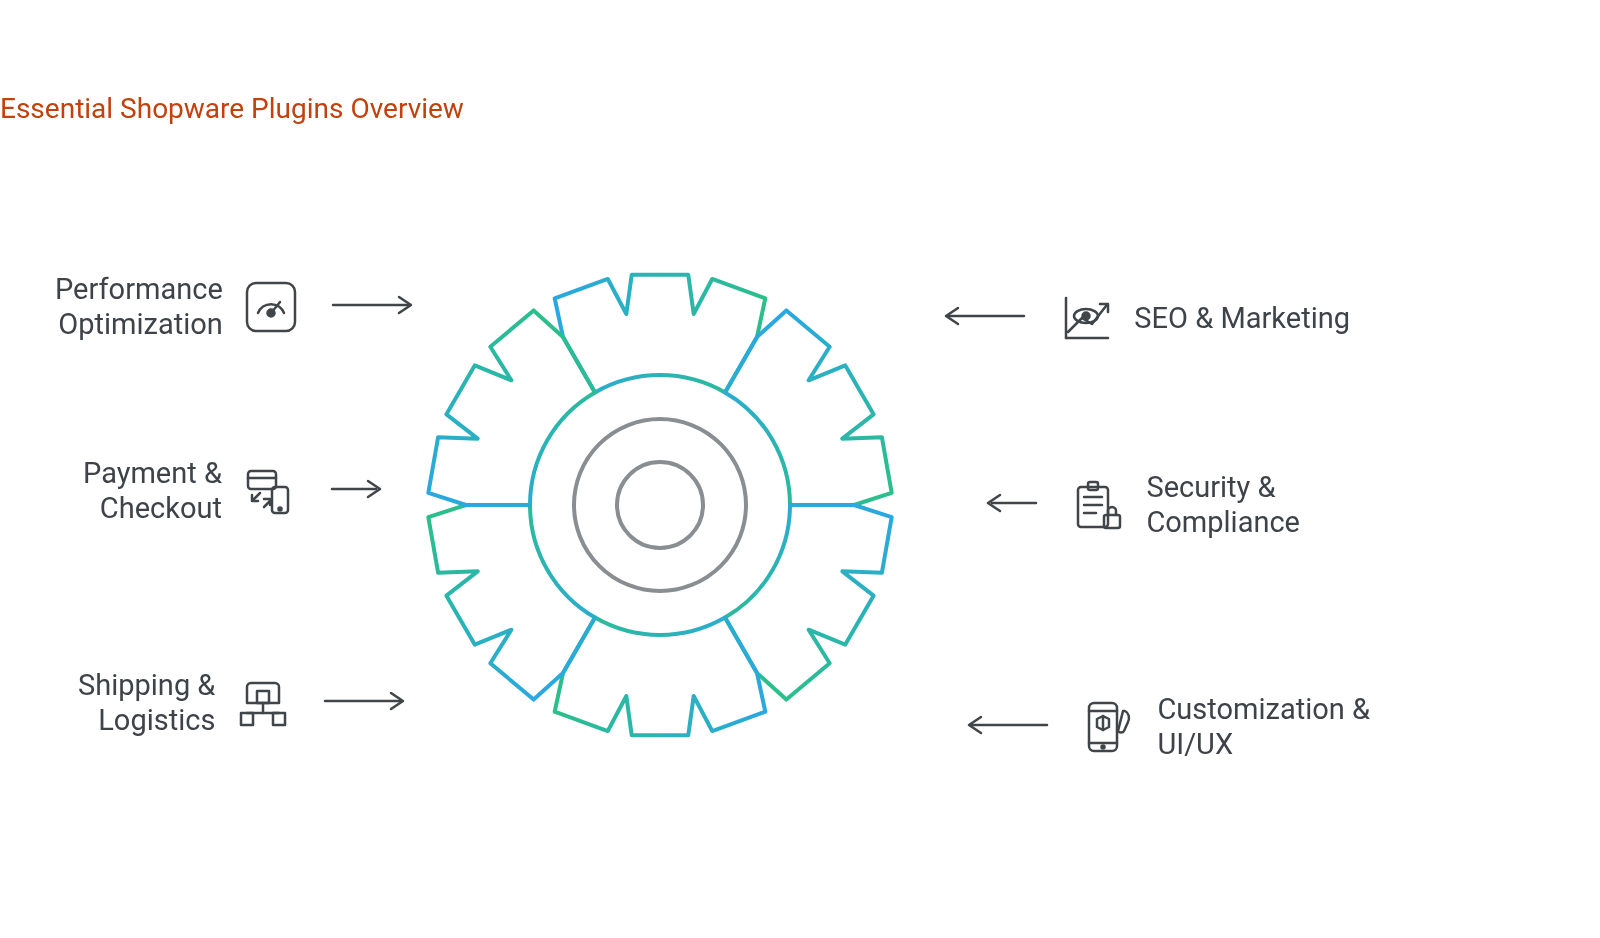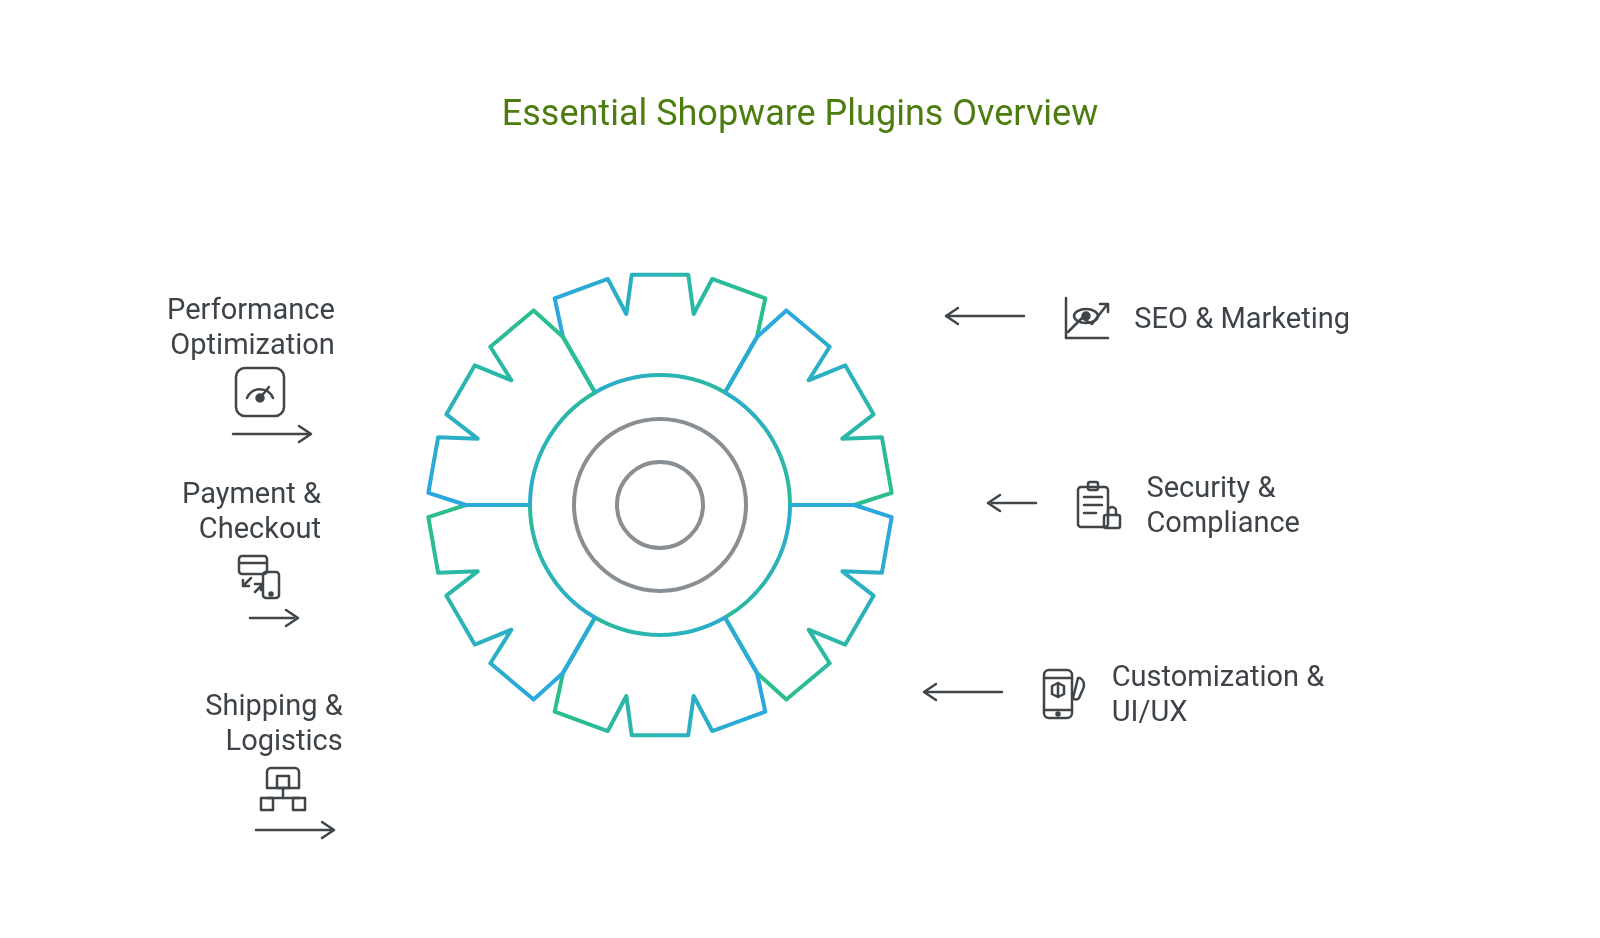--- a/index.html
+++ b/index.html
@@ -13,24 +13,23 @@
   }
   .stage {
     position: relative;
     width: 1600px;
     height: 938px;
   }
   .title {
     position: absolute;
     top: 92px;
     left: 0; right: 0;
-    text-align: center;
-    font-size: 36px;
+    font-size: 28px;
     font-weight: 400;
-    color: #4d7c0f;
+    color: #c2410c;
   }
   .gear-wrap {
     position: absolute;
     left: 660px;
     top: 505px;
     width: 0;
     height: 0;
   }
   .seg {
     position: absolute;
@@ -54,21 +53,21 @@
     width: 90px; height: 90px;
     border: 4px solid #898e92;
     border-radius: 50%;
     box-sizing: border-box;
   }
   .item {
     position: absolute;
     display: flex;
     align-items: center;
   }
-  .item.left  { flex-direction: column; margin-top: 20px; }
+  .item.left  { flex-direction: row; }
   .item.right { flex-direction: row-reverse; }
   .lbl {
     font-size: 29px;
     line-height: 1.2;
     color: #3d4348;
     white-space: pre-line;
   }
   .item.left  .lbl { text-align: right; margin-right: 18px; }
   .item.right .lbl { text-align: left;  margin-left: 18px;  }
   .ico {
@@ -251,21 +250,21 @@
       </svg>
     </span>
     <span class="arrow">
       <svg width="58" height="24" viewBox="0 0 58 24" fill="none" stroke="#3f4549" stroke-width="2.5" stroke-linecap="round" stroke-linejoin="round">
         <line x1="54" y1="12" x2="10" y2="12"></line>
           <polyline points="18,4 6,12 18,20"></polyline>
       </svg>
     </span>
   </div>
 
-  <div class="item right" style="left:870px; top:659px; width:500px;justify-content:center;">
+  <div class="item right" style="left:870px; top:692px; width:500px;">
     <span class="lbl">Customization &amp;
 UI/UX</span>
     <span class="ico" title="customize-icon">
       <svg width="60" height="60" viewBox="0 0 60 60" fill="none" stroke="#3f4549" stroke-width="2.5" stroke-linecap="round" stroke-linejoin="round">
         <rect x="10" y="6" width="28" height="48" rx="5"></rect>
         <line x1="10" y1="14" x2="38" y2="14"></line>
         <line x1="10" y1="46" x2="38" y2="46"></line>
         <circle cx="24" cy="50" r="1.5" fill="#3f4549"></circle>
         <path d="M18 22 l6-3 6 3 v8 l-6 3 -6-3 Z"></path>
         <line x1="24" y1="19" x2="24" y2="33"></line>

